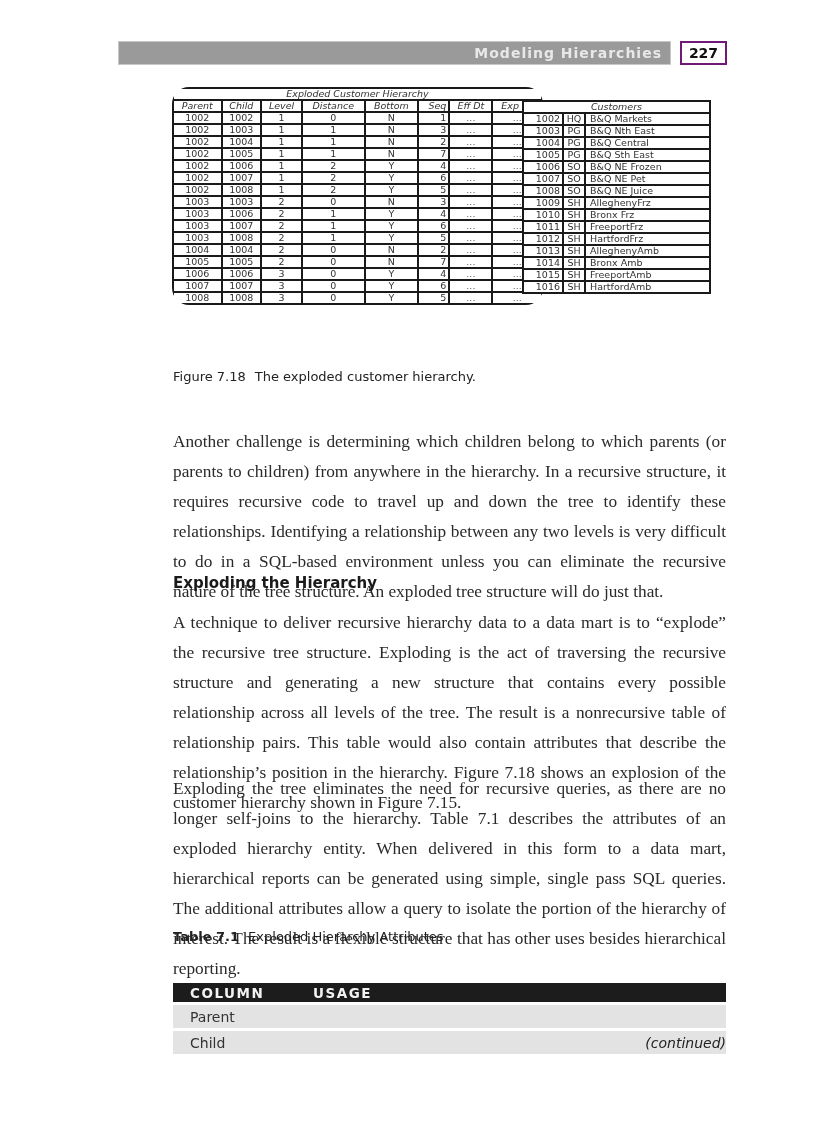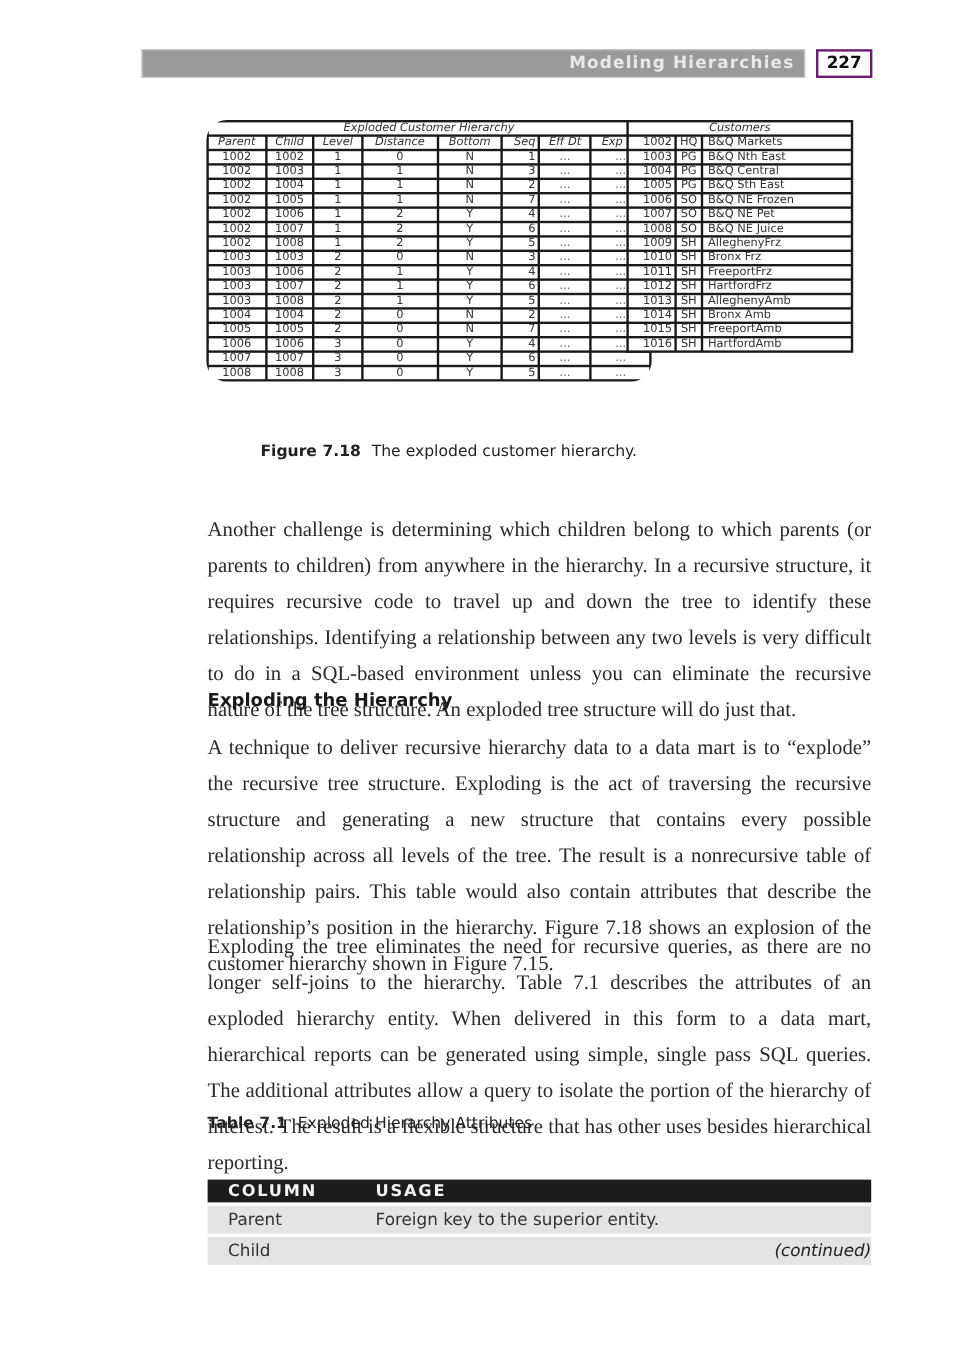--- a/index.html
+++ b/index.html
@@ -6,31 +6,31 @@
   body { width: 816px; height: 1123px; position: relative; overflow: hidden; font-family: "Liberation Serif", serif; color: #222; }
 
   .running-head { position: absolute; left: 118px; top: 41px; width: 553px; height: 24px; background: #9a9a9a; box-sizing: border-box; border: 1px solid #c8c8c8; }
   .running-head .title { position: absolute; right: 8px; top: 3px; font-family: "DejaVu Sans", sans-serif; font-weight: bold; font-size: 14px; letter-spacing: 1px; color: #e8e8e8; }
   .page-num { position: absolute; left: 680px; top: 41px; width: 47px; height: 24px; box-sizing: border-box; border: 2px solid #701a75; background: #fff; text-align: center; font-family: "DejaVu Sans", sans-serif; font-weight: bold; font-size: 14px; line-height: 20px; color: #111; }
 
   table.grid { position: absolute; border-collapse: separate; border-spacing: 2px; background: #1a1a1a; font-family: "DejaVu Sans", sans-serif; font-size: 9.5px; color: #333; }
   table.grid td, table.grid th { background: #fff; padding: 0 2px; height: 10px; line-height: 10px; white-space: nowrap; font-weight: normal; }
   table.grid .cap { font-style: italic; text-align: center; }
   table.grid th { font-style: italic; }
-  #exploded { left: 172px; top: 100px; width: 371px; border-radius: 17px; }
+  #exploded { left: 172px; top: 87px; width: 371px; border-radius: 17px; }
   #exploded td { text-align: center; }
   #exploded td.r { text-align: right; }
   #exploded td.dots { color: #666; }
   #customers { left: 522px; top: 100px; width: 189px; }
   #customers td.id { text-align: right; width: 34px; }
   #customers td.type { text-align: center; width: 16px; }
   #customers td.name { text-align: left; padding-left: 4px; }
 
   .fig-caption { position: absolute; left: 173px; top: 369px; font-family: "DejaVu Sans", sans-serif; font-size: 13px; color: #222; }
-  .fig-caption .lbl { font-weight: bold; margin-right: 9px; margin-left: 44px; }
+  .fig-caption .lbl { font-weight: normal; margin-right: 9px; }
 
   .para { position: absolute; left: 173px; width: 553px; font-size: 17.3px; line-height: 30px; text-align: justify; color: #2a2a2a; margin: 0; }
   #p1 { top: 427px; }
   #h2 { position: absolute; left: 173px; top: 574px; font-family: "DejaVu Sans", sans-serif; font-weight: bold; font-size: 15px; color: #1a1a1a; margin: 0; }
   #p2 { top: 608px; }
   #p3 { top: 774px; }
 
   .tbl-caption { position: absolute; left: 173px; top: 929px; font-family: "DejaVu Sans", sans-serif; font-size: 13px; color: #222; }
   .tbl-caption .lbl { font-weight: bold; margin-right: 9px; }
 
@@ -327,19 +327,18 @@
   <span class="lbl">Table 7.1</span><span>Exploded Hierarchy Attributes</span>
 </div>
 
 <div class="attr-table">
   <div class="attr-head">
     <span class="c1">COLUMN</span>
     <span class="c2">USAGE</span>
   </div>
   <div class="attr-row">
     <span class="c1">Parent</span>
-    <span class="c2">Foreign key to the superior entity.</span>
   </div>
   <div class="attr-row">
     <span class="c1">Child</span>
   </div>
 </div>
 <div class="continued">(continued)</div>
 
 </body></html>

